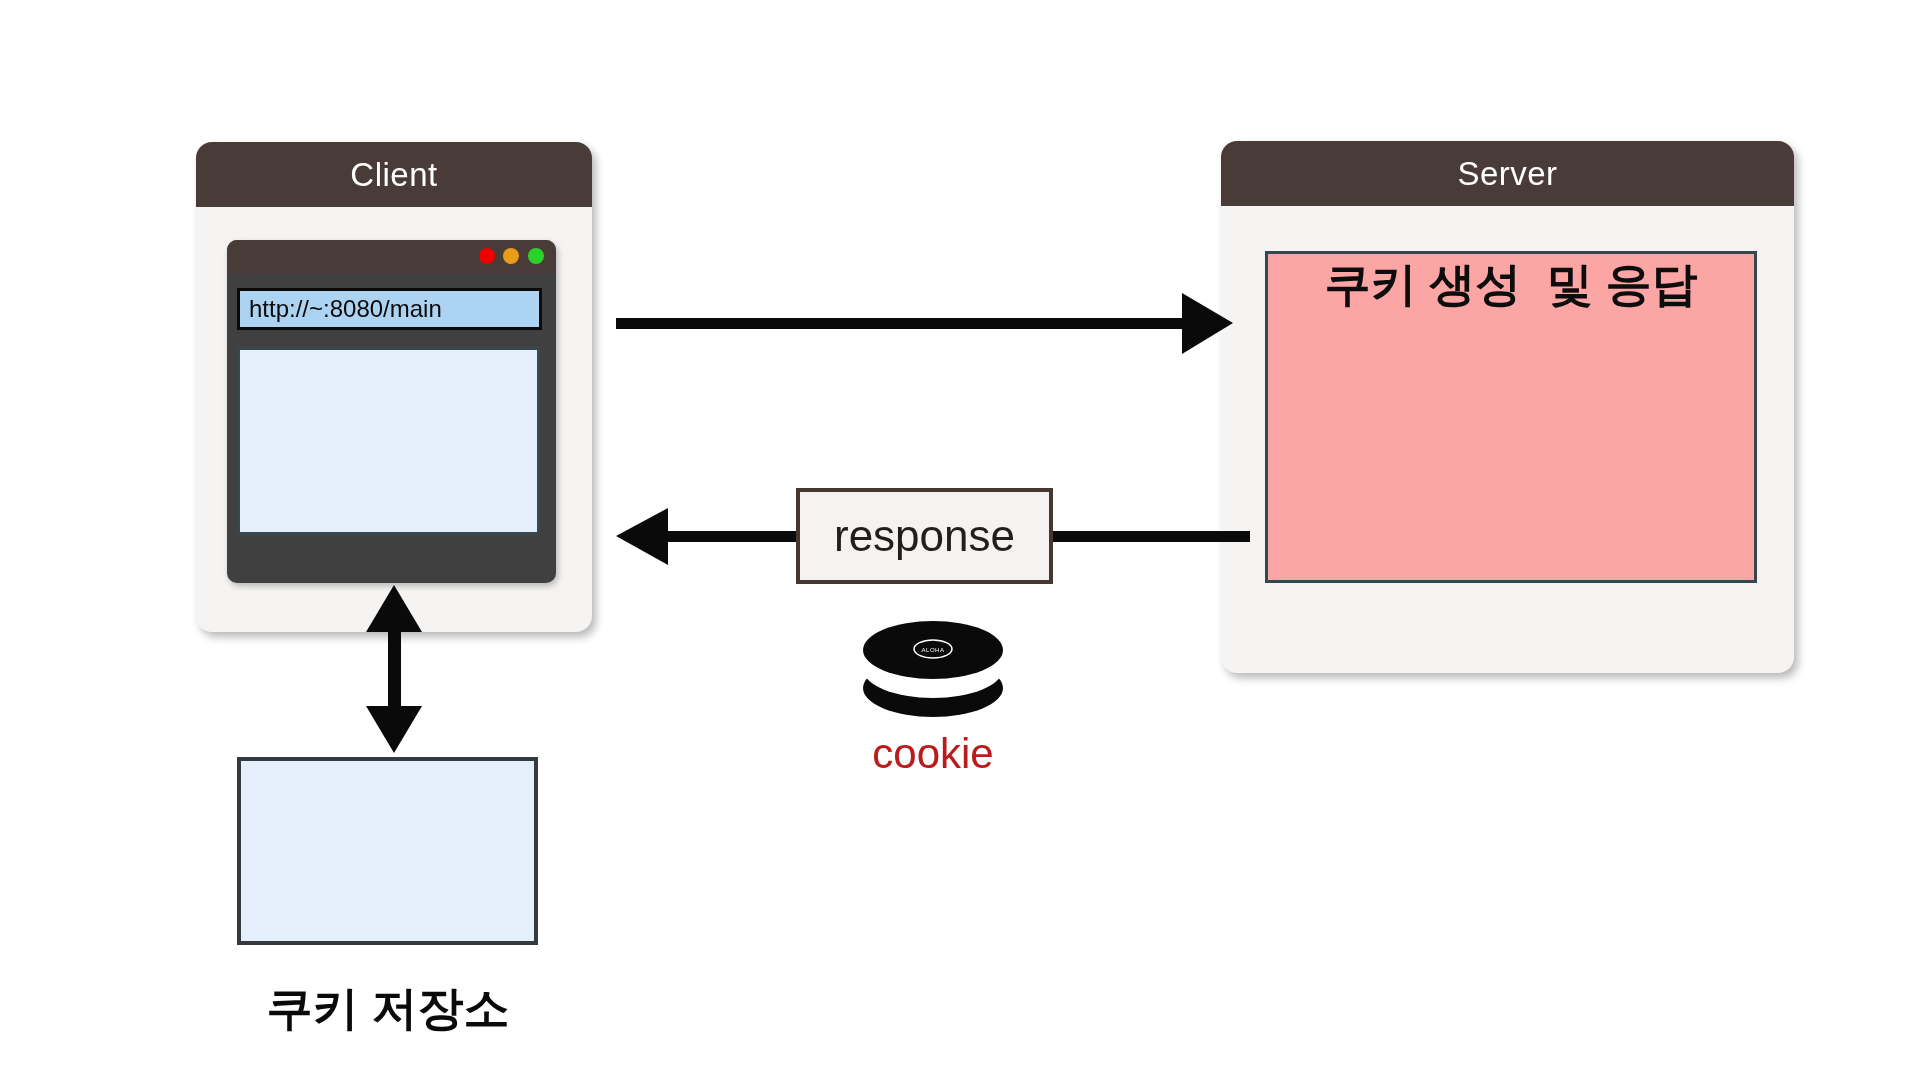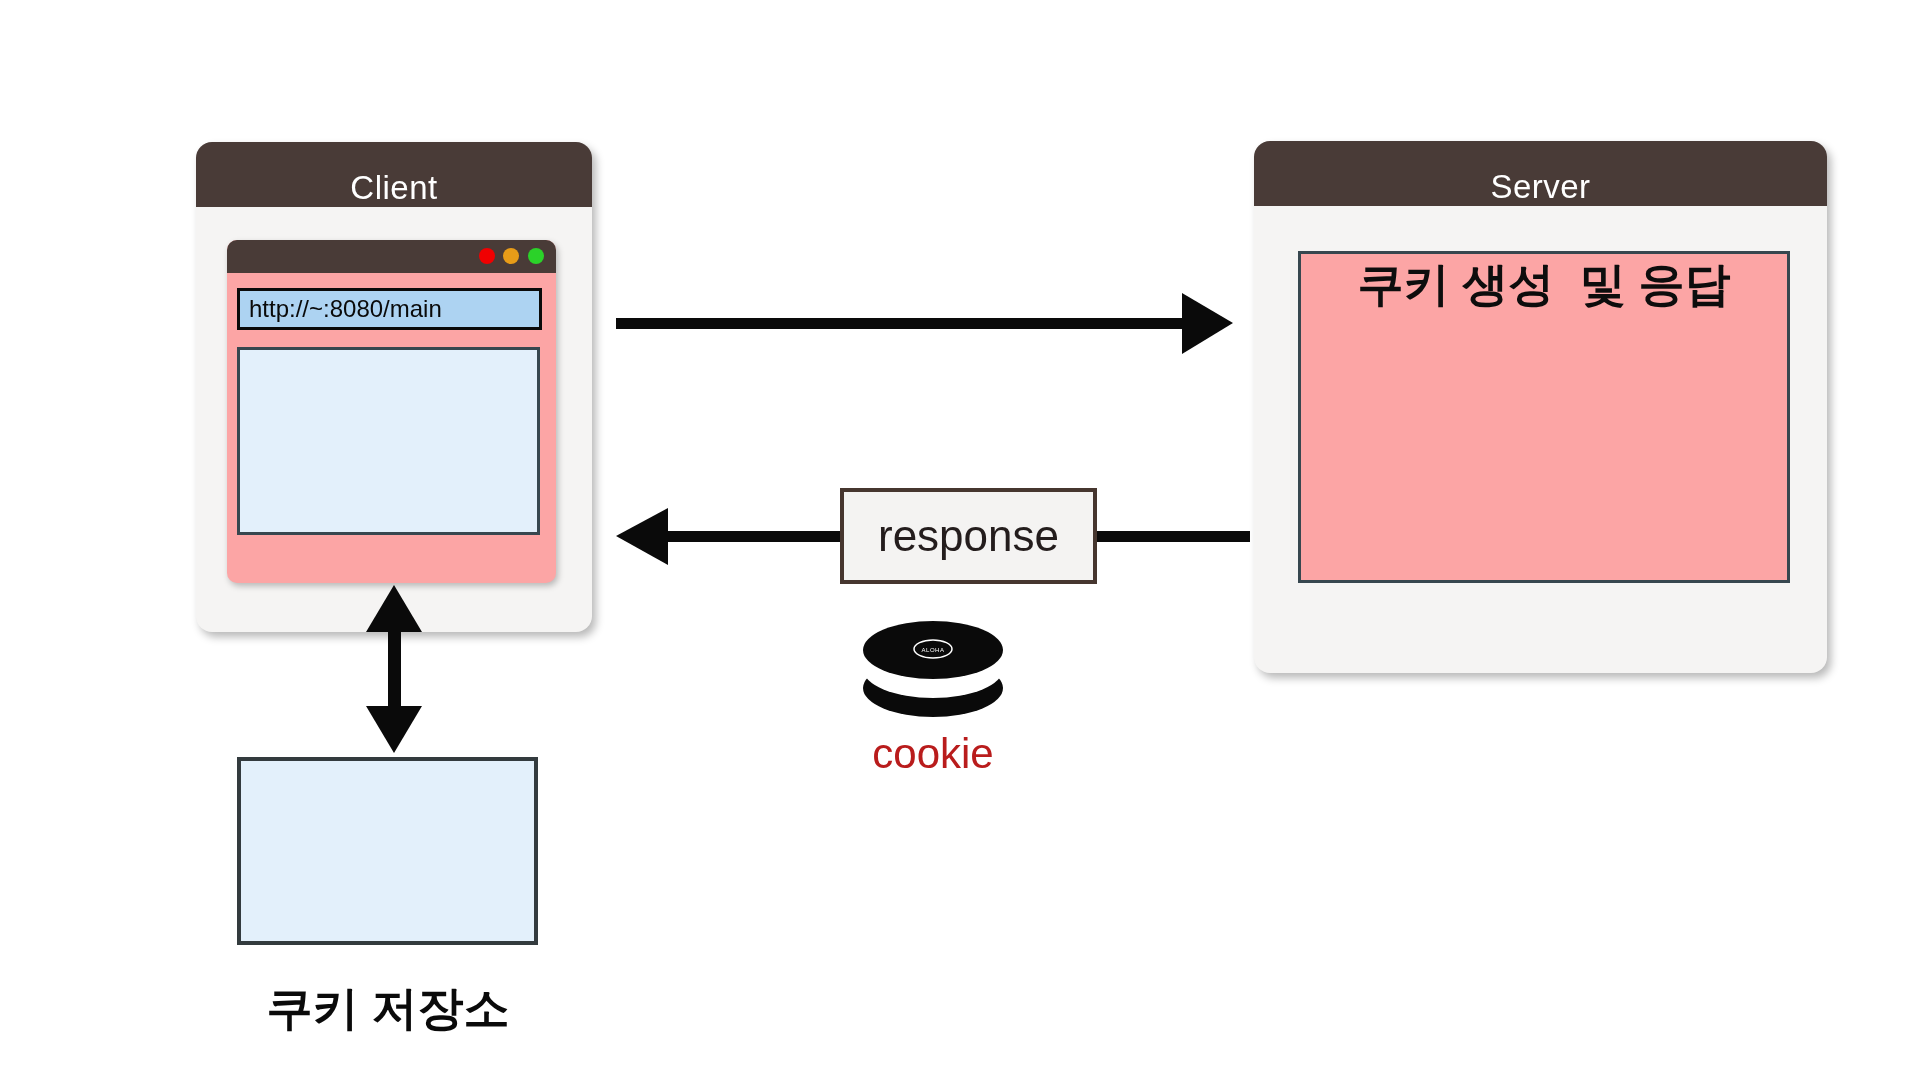--- a/index.html
+++ b/index.html
@@ -7,29 +7,29 @@
     position:relative;width:1920px;height:1080px;background:#ffffff;overflow:hidden;
     font-family:"Liberation Sans","DejaVu Sans",sans-serif;
   }
   
   .panel{
     position:absolute;background:#F5F4F3;border-radius:16px;
     box-shadow:4px 5px 9px rgba(0,0,0,0.28);z-index:2;
   }
   .panel-header{
     position:absolute;left:0;top:0;right:0;height:65px;background:#493B37;
-    border-radius:16px 16px 0 0;display:flex;align-items:flex-end;justify-content:center;
+    border-radius:16px 16px 0 0;display:flex;align-items:center;justify-content:center;
   }
   .panel-title{color:#ffffff;font-size:33px;letter-spacing:0.5px;}
   #client-panel{left:196px;top:142px;width:396px;height:490px;}
-  #server-panel{left:1254px;top:141px;width:573px;height:532px;text-decoration:underline;}
+  #server-panel{left:1221px;top:141px;width:573px;height:532px;text-decoration:underline;}
   
   .browser{
     position:absolute;left:227px;top:240px;width:329px;height:343px;
-    background:#fca5a5;border-radius:10px;box-shadow:2px 3px 6px rgba(0,0,0,0.25);z-index:3;
+    background:#404040;border-radius:10px;box-shadow:2px 3px 6px rgba(0,0,0,0.25);z-index:3;
   }
   .browser-titlebar{
     position:absolute;left:0;top:0;right:0;height:33px;background:#493B37;
     border-radius:10px 10px 0 0;
   }
   .dot{position:absolute;top:8px;width:16px;height:16px;border-radius:50%;}
   .dot-red{right:61px;background:#F00001;}
   .dot-orange{right:37px;background:#E89C18;}
   .dot-green{right:12px;background:#2BD229;}
   .url-bar{
@@ -48,21 +48,21 @@
     display:flex;align-items:flex-start;justify-content:center;
   }
   .server-content-label{font-size:46px;color:#0d0d0d;font-weight:600;white-space:pre;}
   
   .flow-label-box{
     position:absolute;width:257px;height:96px;box-sizing:border-box;
     background:#F4F3F2;border:4px solid #46362F;z-index:5;
     display:flex;align-items:center;justify-content:center;
   }
   #request-label-box{left:796px;top:275px;}
-  #response-label-box{left:796px;top:488px;margin-left:44px;}
+  #response-label-box{left:796px;top:488px;}
   .flow-label{font-size:44px;color:#241D1D;}
   
   #vector-layer{position:absolute;left:0;top:0;z-index:4;pointer-events:none;}
   
   .storage-box{
     position:absolute;left:237px;top:757px;width:301px;height:188px;box-sizing:border-box;
     background:#E3F0FB;border:4px solid #333B3E;z-index:2;
   }
   .storage-label{
     position:absolute;left:212px;top:978px;width:352px;text-align:center;

